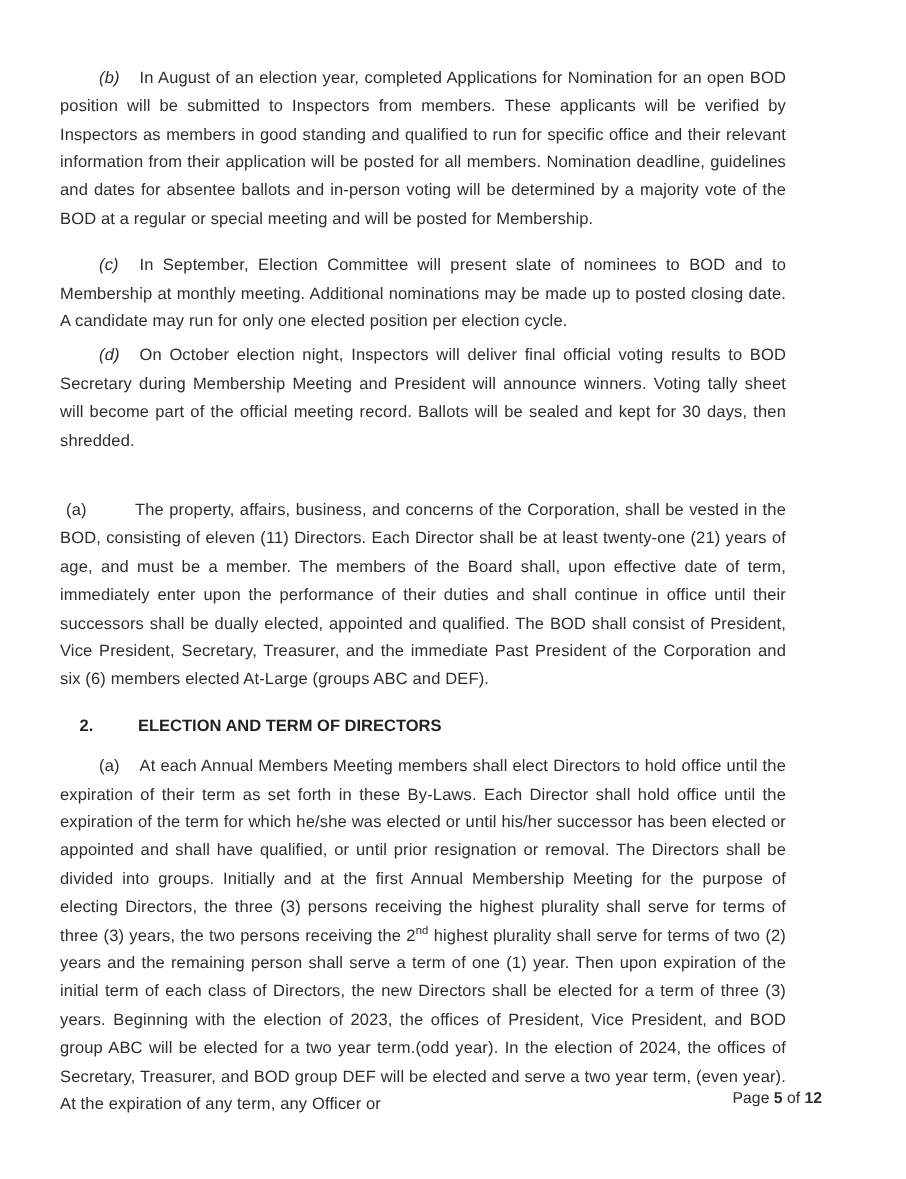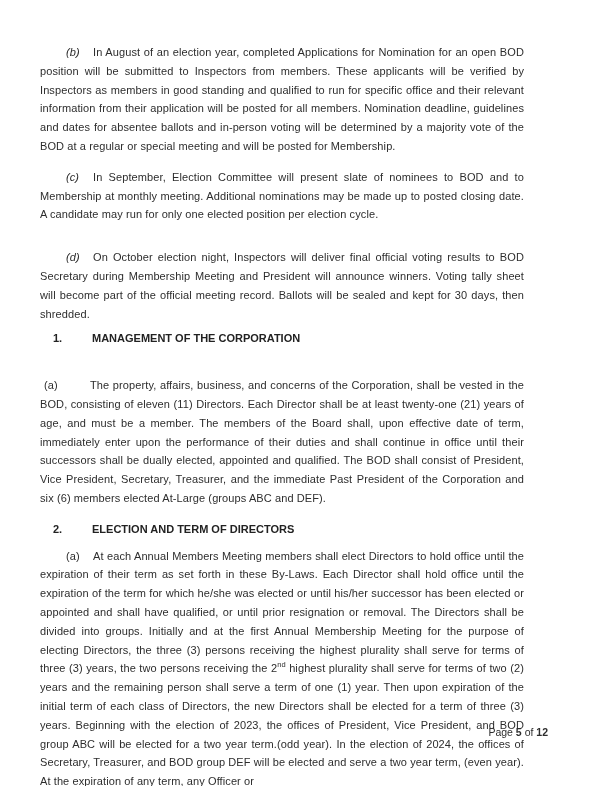--- a/index.html
+++ b/index.html
@@ -18,22 +18,22 @@
     font-size: 11px;
     color: #2d2d2d;
     overflow: hidden;
   }
   .para {
     margin: 0 0 12px 0;
     text-align: justify;
     line-height: 18.8px;
     letter-spacing: 0.1px;
   }
-  .para.tight { margin-bottom: 24px; }
-  .para.before-article { margin-bottom: 6px; }
+  .para.tight { margin-bottom: 4px; }
+  .para.before-article { margin-bottom: 18px; }
   .plabel {
     display: inline-block;
     font-style: italic;
     width: 40px;
   }
   .plabel.upright { font-style: normal; }
   .plabel.wide { width: 48px; }
   .indent { text-indent: 13px; }
   .indent-sm { text-indent: 2px; margin-top: 28px; }
   .heading {
@@ -78,23 +78,20 @@
 
   <p class="para indent tight">
     <span class="plabel">(c)</span><span>In September, Election Committee will present slate of nominees to BOD and to Membership at monthly meeting. Additional nominations may be made up to posted closing date. A candidate may run for only one elected position per election cycle.</span>
   </p>
 
   <p class="para indent before-article">
     <span class="plabel">(d)</span><span>On October election night, Inspectors will deliver final official voting results to BOD Secretary during Membership Meeting and President will announce winners. Voting tally sheet will become part of the official meeting record. Ballots will be sealed and kept for 30 days, then shredded.</span>
   </p>
 
 
-  <p class="heading">
-    <span class="h-num">1.</span><span>MANAGEMENT OF THE CORPORATION</span>
-  </p>
 
   <p class="para indent-sm">
     <span class="plabel upright wide">(a)</span><span>The property, affairs, business, and concerns of the Corporation, shall be vested in the BOD, consisting of eleven (11) Directors. Each Director shall be at least twenty-one (21) years of age, and must be a member. The members of the Board shall, upon effective date of term, immediately enter upon the performance of their duties and shall continue in office until their successors shall be dually elected, appointed and qualified. The BOD shall consist of President, Vice President, Secretary, Treasurer, and the immediate Past President of the Corporation and six (6) members elected At-Large (groups ABC and DEF).</span>
   </p>
 
   <p class="heading">
     <span class="h-num">2.</span><span>ELECTION AND TERM OF DIRECTORS</span>
   </p>
 
   <p class="para indent">

